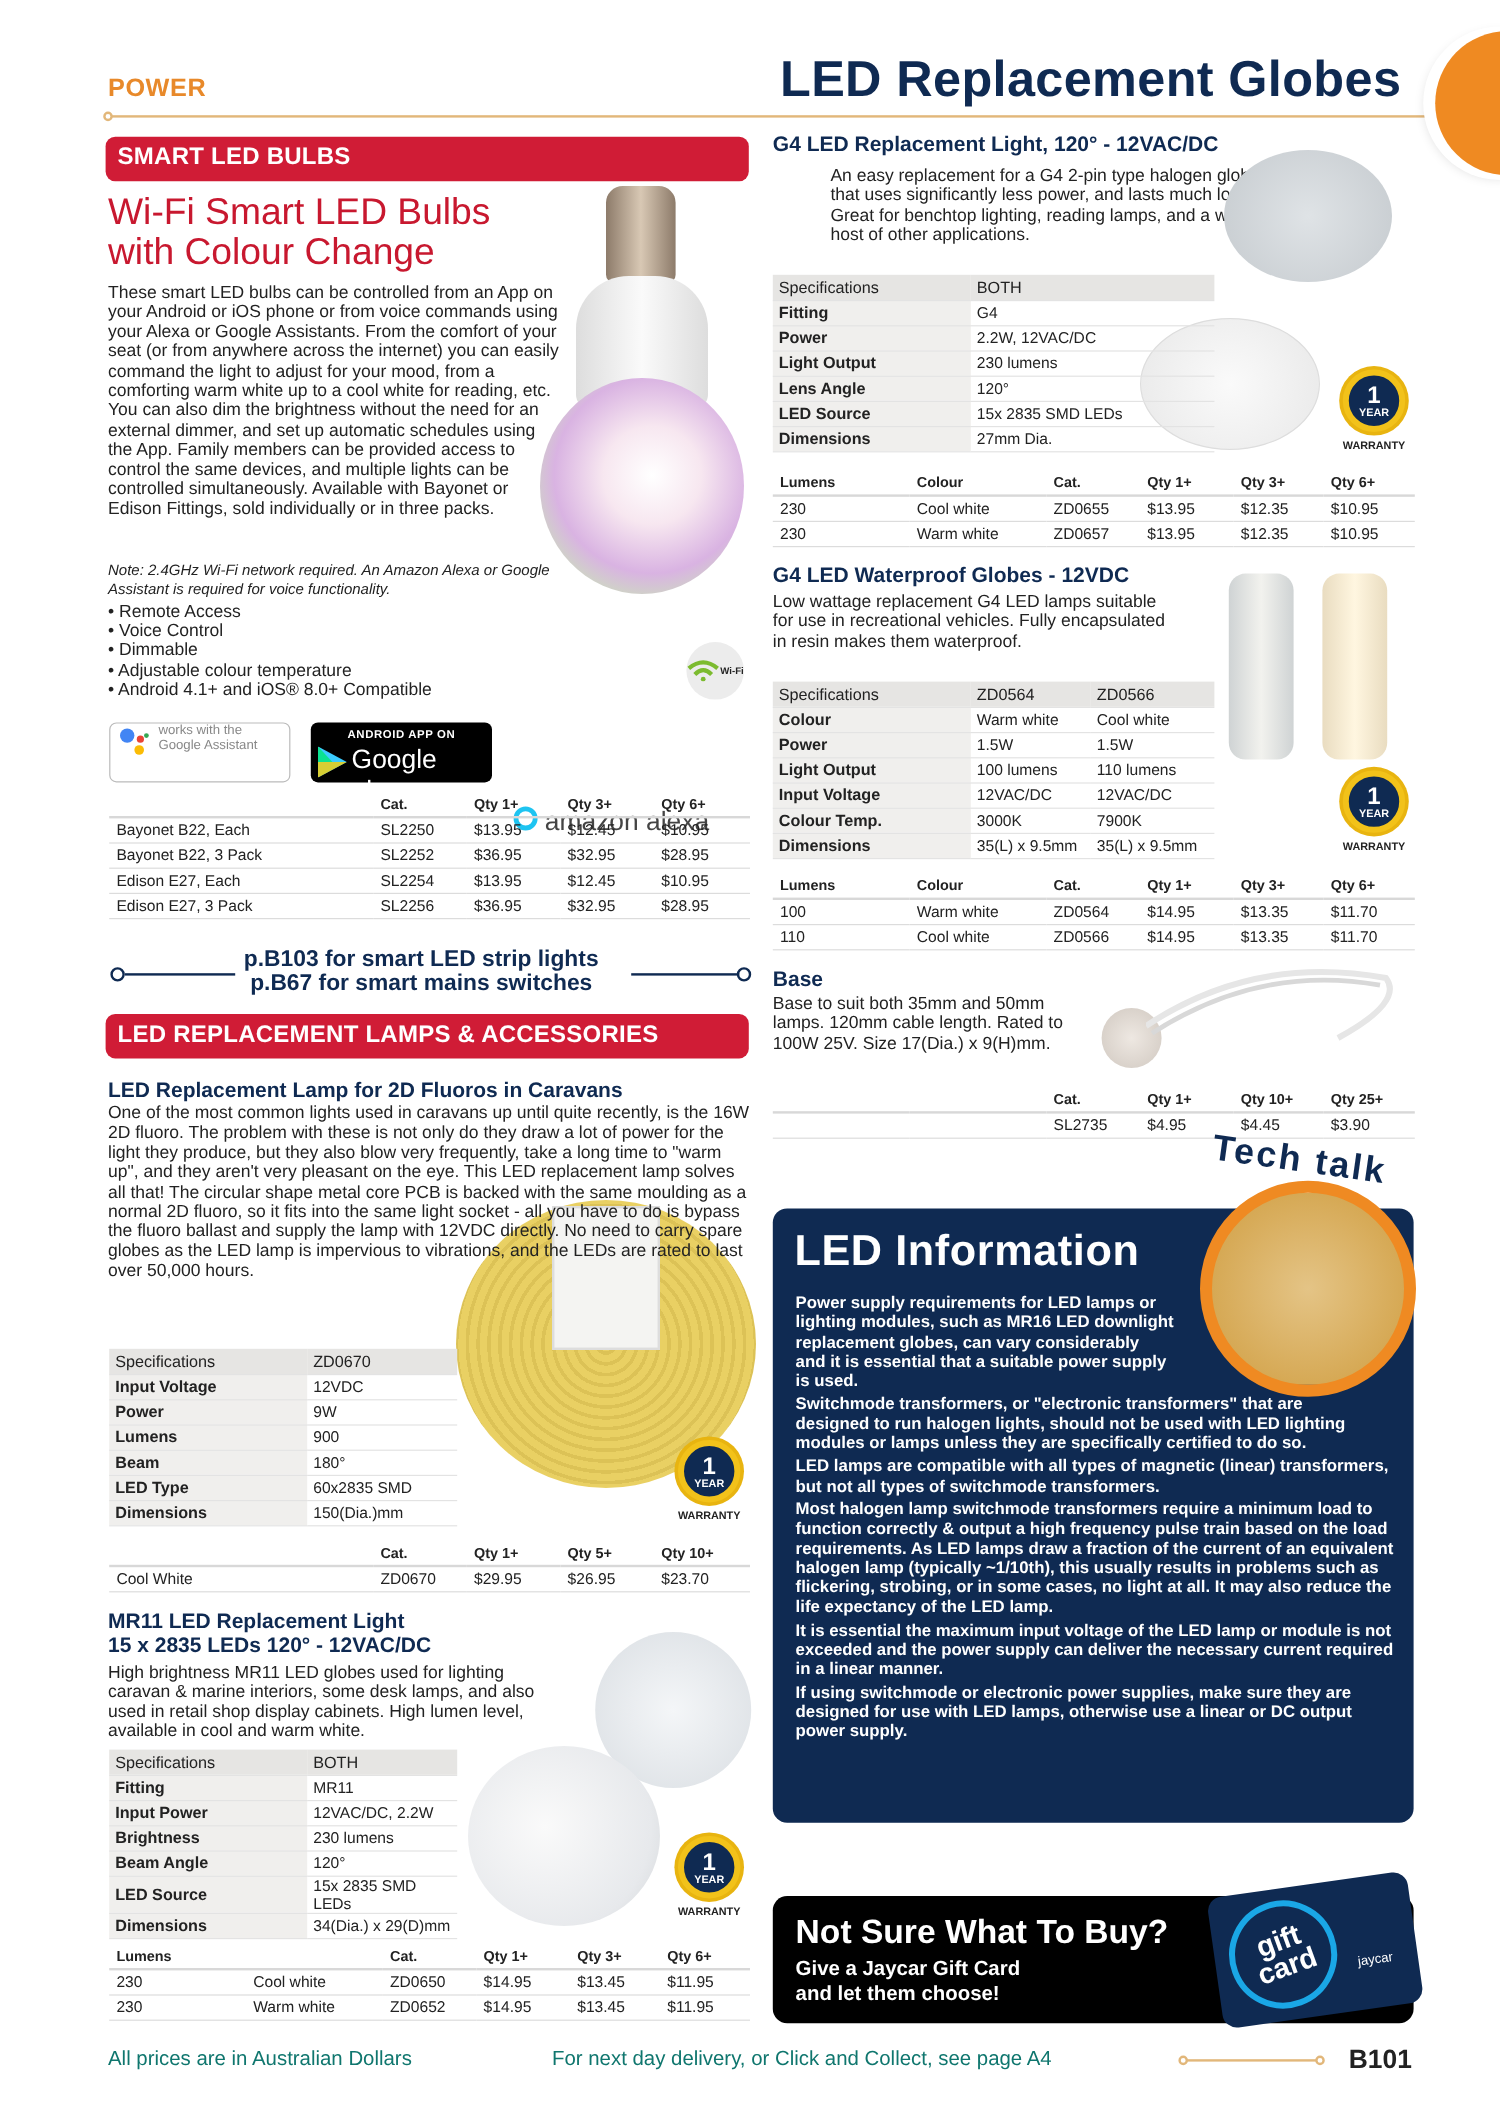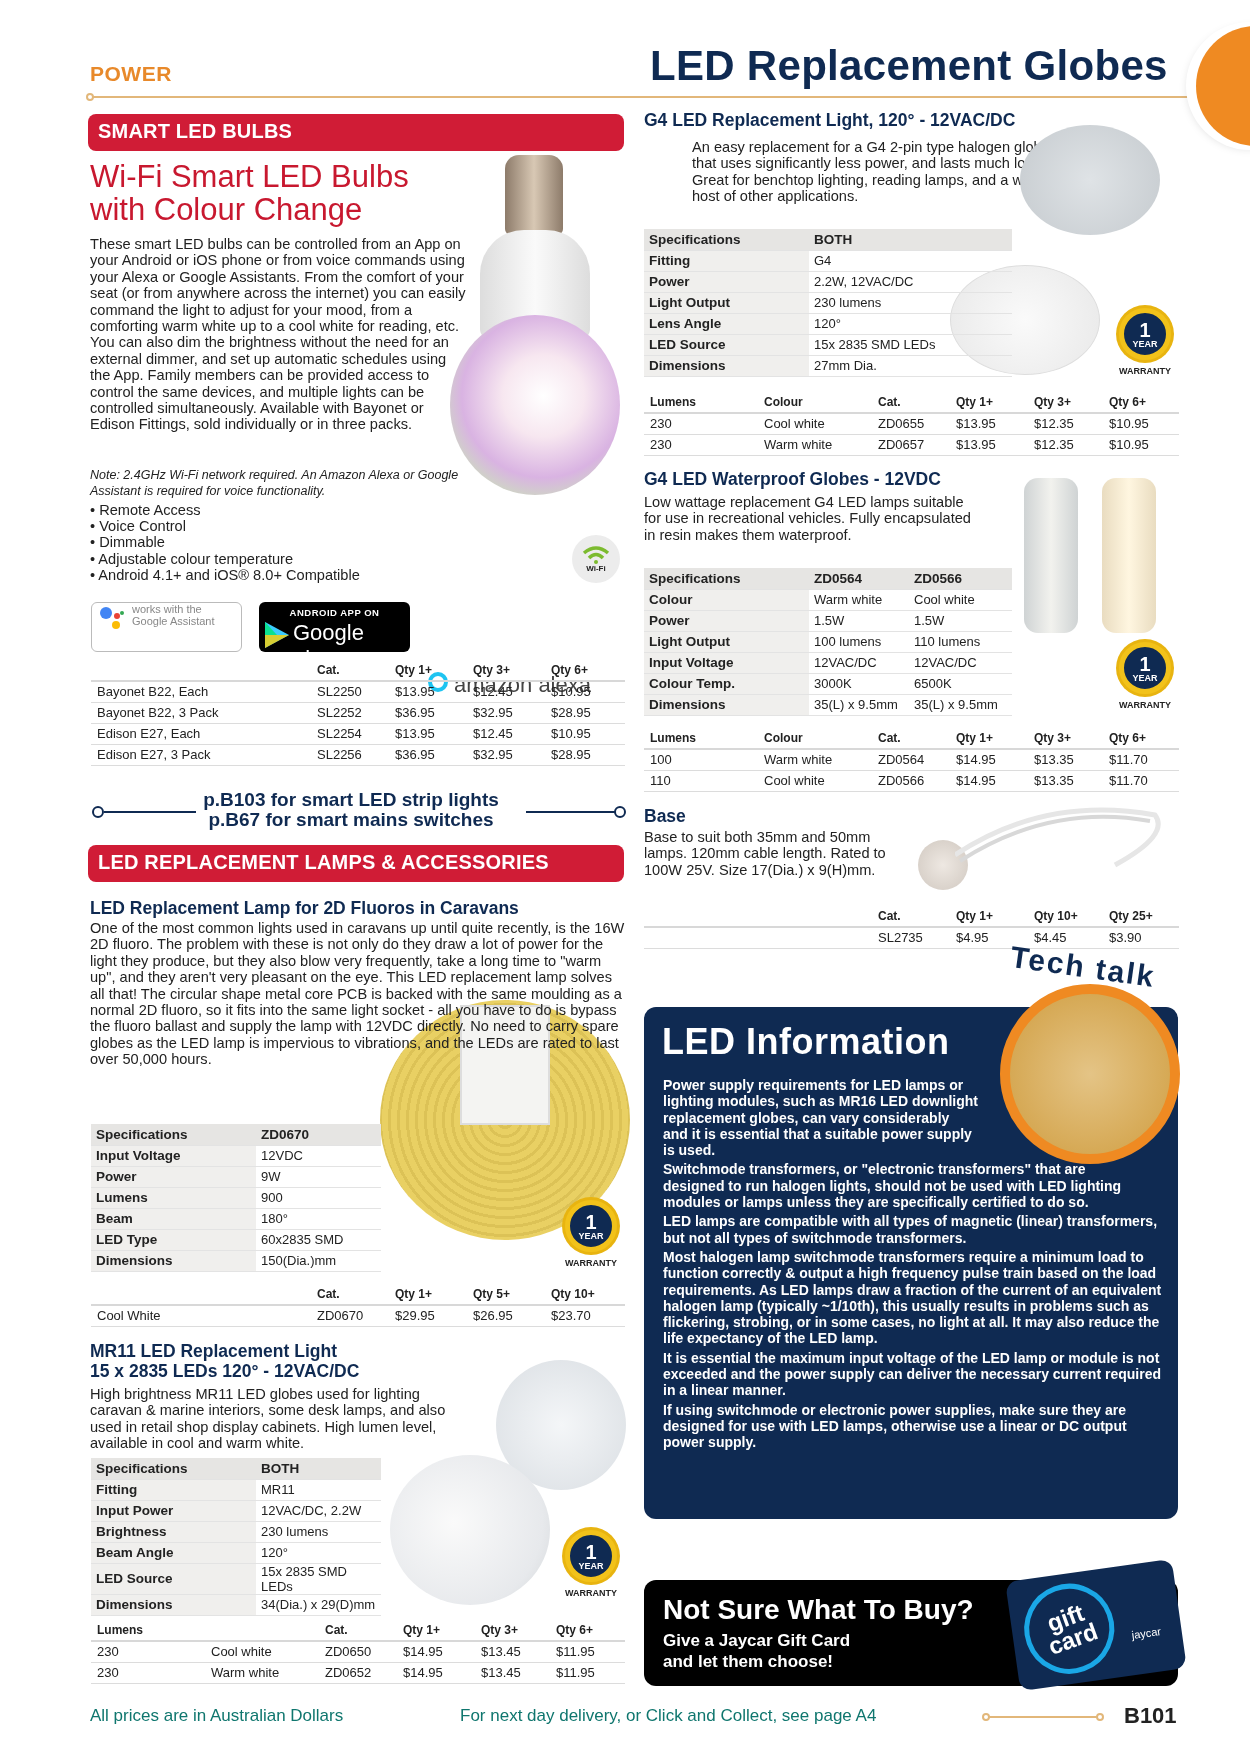--- a/index.html
+++ b/index.html
@@ -15,21 +15,21 @@
   .big-red-title { color: #c8182f; font-size: 31px; line-height: 33px; font-weight: normal; }
   .body-text { font-size: 14.6px; line-height: 16.4px; color: #222; }
   .note { font-style: italic; font-size: 12.5px; line-height: 16px; }
   .bullets li { list-style: none; font-size: 14.6px; line-height: 16.2px; }
   .bullets li::before { content: "• "; }
 
   .prod-h { color: #0f2a52; font-weight: bold; font-size: 17.5px; line-height: 20px; }
   table { border-collapse: collapse; }
   .spec td { font-size: 13.5px; height: 21px; padding: 0 5px; border-bottom: 1px solid #e3e3e3; }
   .spec td.k { font-weight: bold; background: #f0efed; }
-  .spec tr.hd td { background: #e6e5e3; font-weight: bold; }
+  .spec tr.hd td { background: #e6e5e3; font-weight: normal; }
   .spec td.v { font-family: "Liberation Sans Narrow", "Liberation Sans", sans-serif; font-stretch: condensed; font-size: 13px; }
   .price td { font-size: 13px; height: 21px; padding: 0 6px; border-bottom: 1px solid #dcdcdc; font-stretch: condensed; }
   .price tr.hd td { font-weight: bold; font-size: 12px; border-bottom: 2px solid #d8d8d8; }
 
   .warranty { width: 58px; text-align: center; }
   .badge { width: 52px; height: 52px; border-radius: 50%; background: #0f2a52; border: 5px solid #f2c21a; box-shadow: 0 0 0 3px #e8b410; color: #fff; margin: 0 auto; display: flex; flex-direction: column; align-items: center; justify-content: center; line-height: 1; }
   .badge b { font-size: 20px; }
   .badge span { font-size: 9px; font-weight: bold; }
   .warranty .wl { font-size: 9px; font-weight: bold; margin-top: 6px; color: #222; }
 
@@ -65,21 +65,21 @@
   <li>Dimmable</li>
   <li>Adjustable colour temperature</li>
   <li>Android 4.1+ and iOS® 8.0+ Compatible</li>
 </ul>
 
 <div class="abs" style="left:450px;top:155px;width:180px;height:370px;">
   <div style="position:absolute;left:55px;top:0;width:58px;height:80px;border-radius:14px 14px 6px 6px;background:linear-gradient(90deg,#8d7b6a,#d8c8b4,#8d7b6a);"></div>
   <div style="position:absolute;left:30px;top:75px;width:110px;height:110px;border-radius:40% 40% 10% 10%;background:linear-gradient(90deg,#ddd,#fafafa,#ddd);"></div>
   <div style="position:absolute;left:0;top:160px;width:170px;height:180px;border-radius:50%;background:radial-gradient(circle at 55% 45%,#fff 0%,#f7e7f0 30%,#d9b3e2 60%,#c9e9b5 85%,#e9f5c8 100%);"></div>
 </div>
-<div class="abs" style="left:572px;top:535px;width:48px;height:48px;border-radius:50%;background:#ececec;display:flex;flex-direction:column;align-items:center;justify-content:center;">
+<div class="abs" style="left:572px;top:535px;width:48px;height:48px;border-radius:50%;background:#ececec;display:flex;flex-direction:row;align-items:center;justify-content:center;">
   <svg width="28" height="18" viewBox="0 0 28 18">
       <path d="M2 7 Q14 -3 26 7" stroke="#7cbb2f" stroke-width="3.5" fill="none"></path>
       <path d="M7 12 Q14 5 21 12" stroke="#7cbb2f" stroke-width="3.5" fill="none"></path>
       <circle cx="14" cy="16" r="2" fill="#7cbb2f"></circle>
     </svg>
   <span style="font-size:8px;font-weight:bold;">Wi-Fi</span>
 </div>
 
 <div class="abs logo-box" style="left:91px;top:602px;width:151px;height:50px;display:flex;align-items:flex-start;padding-left:8px;">
   <div style="position:relative;width:24px;height:30px;">
@@ -393,21 +393,21 @@
         <td class="v">110 lumens</td>
       </tr>
   <tr>
         <td class="k">Input Voltage</td>
         <td class="v">12VAC/DC</td>
         <td class="v">12VAC/DC</td>
       </tr>
   <tr>
         <td class="k">Colour Temp.</td>
         <td class="v">3000K</td>
-        <td class="v">6500K</td>
+        <td class="v">7900K</td>
       </tr>
   <tr>
         <td class="k">Dimensions</td>
         <td class="v">35(L) x 9.5mm</td>
         <td class="v">35(L) x 9.5mm</td>
       </tr>
 </tbody>
   </table>
 <div class="abs warranty" style="left:1116px;top:642px;">
   <div class="badge">

